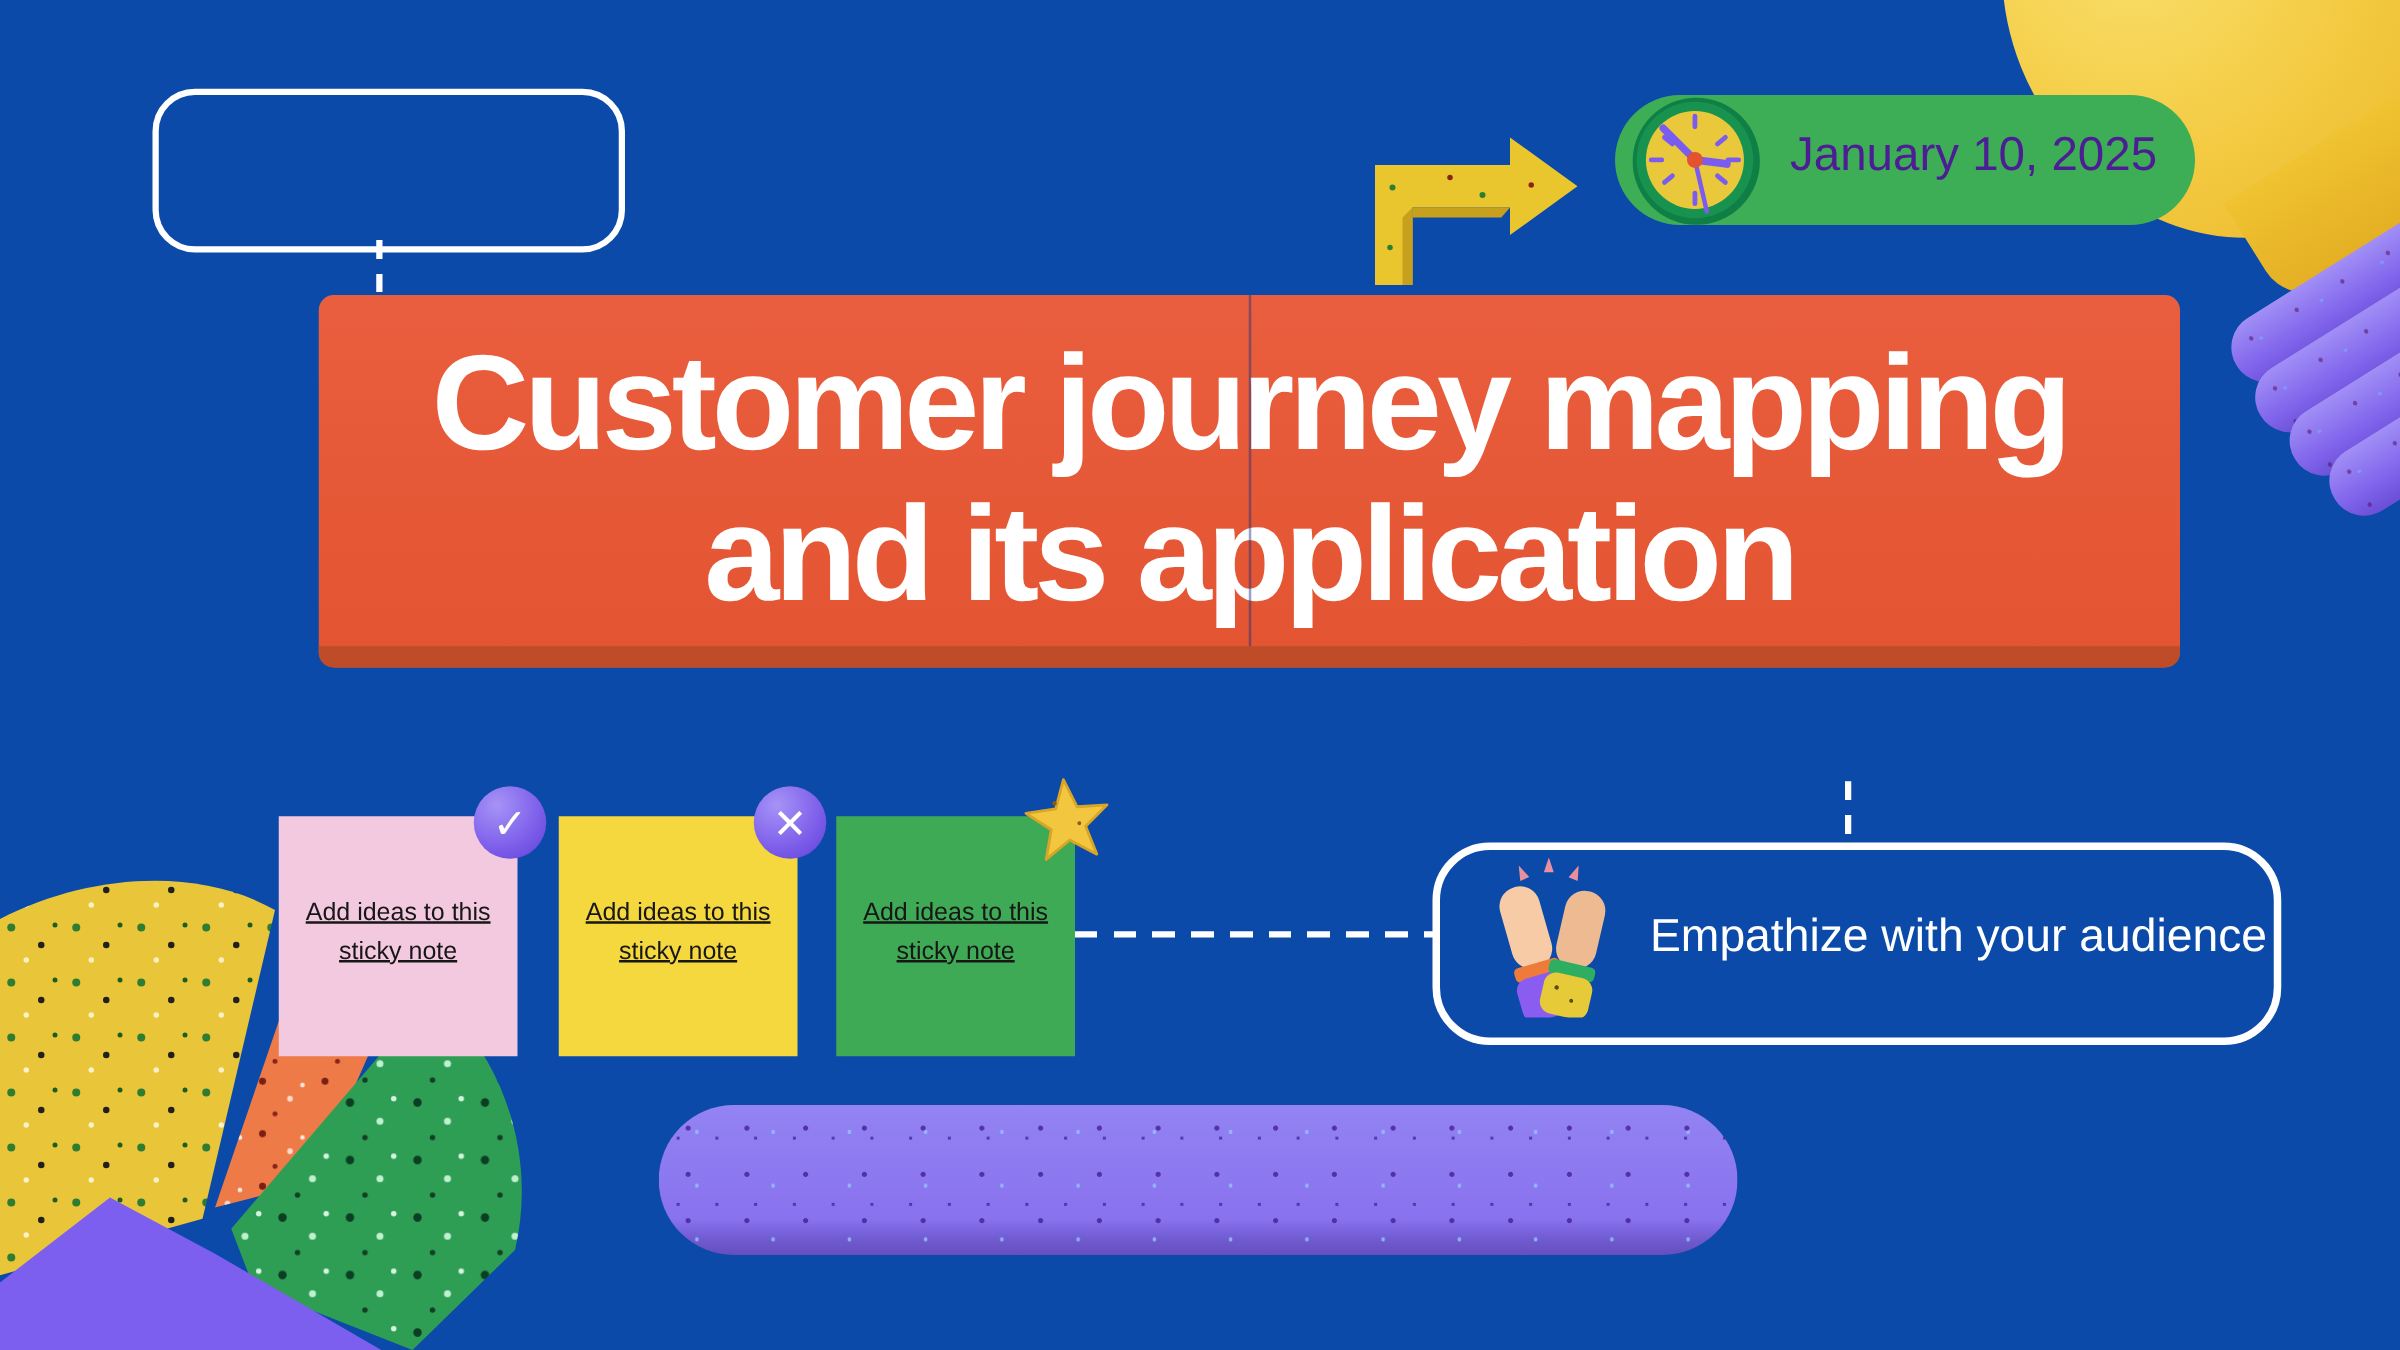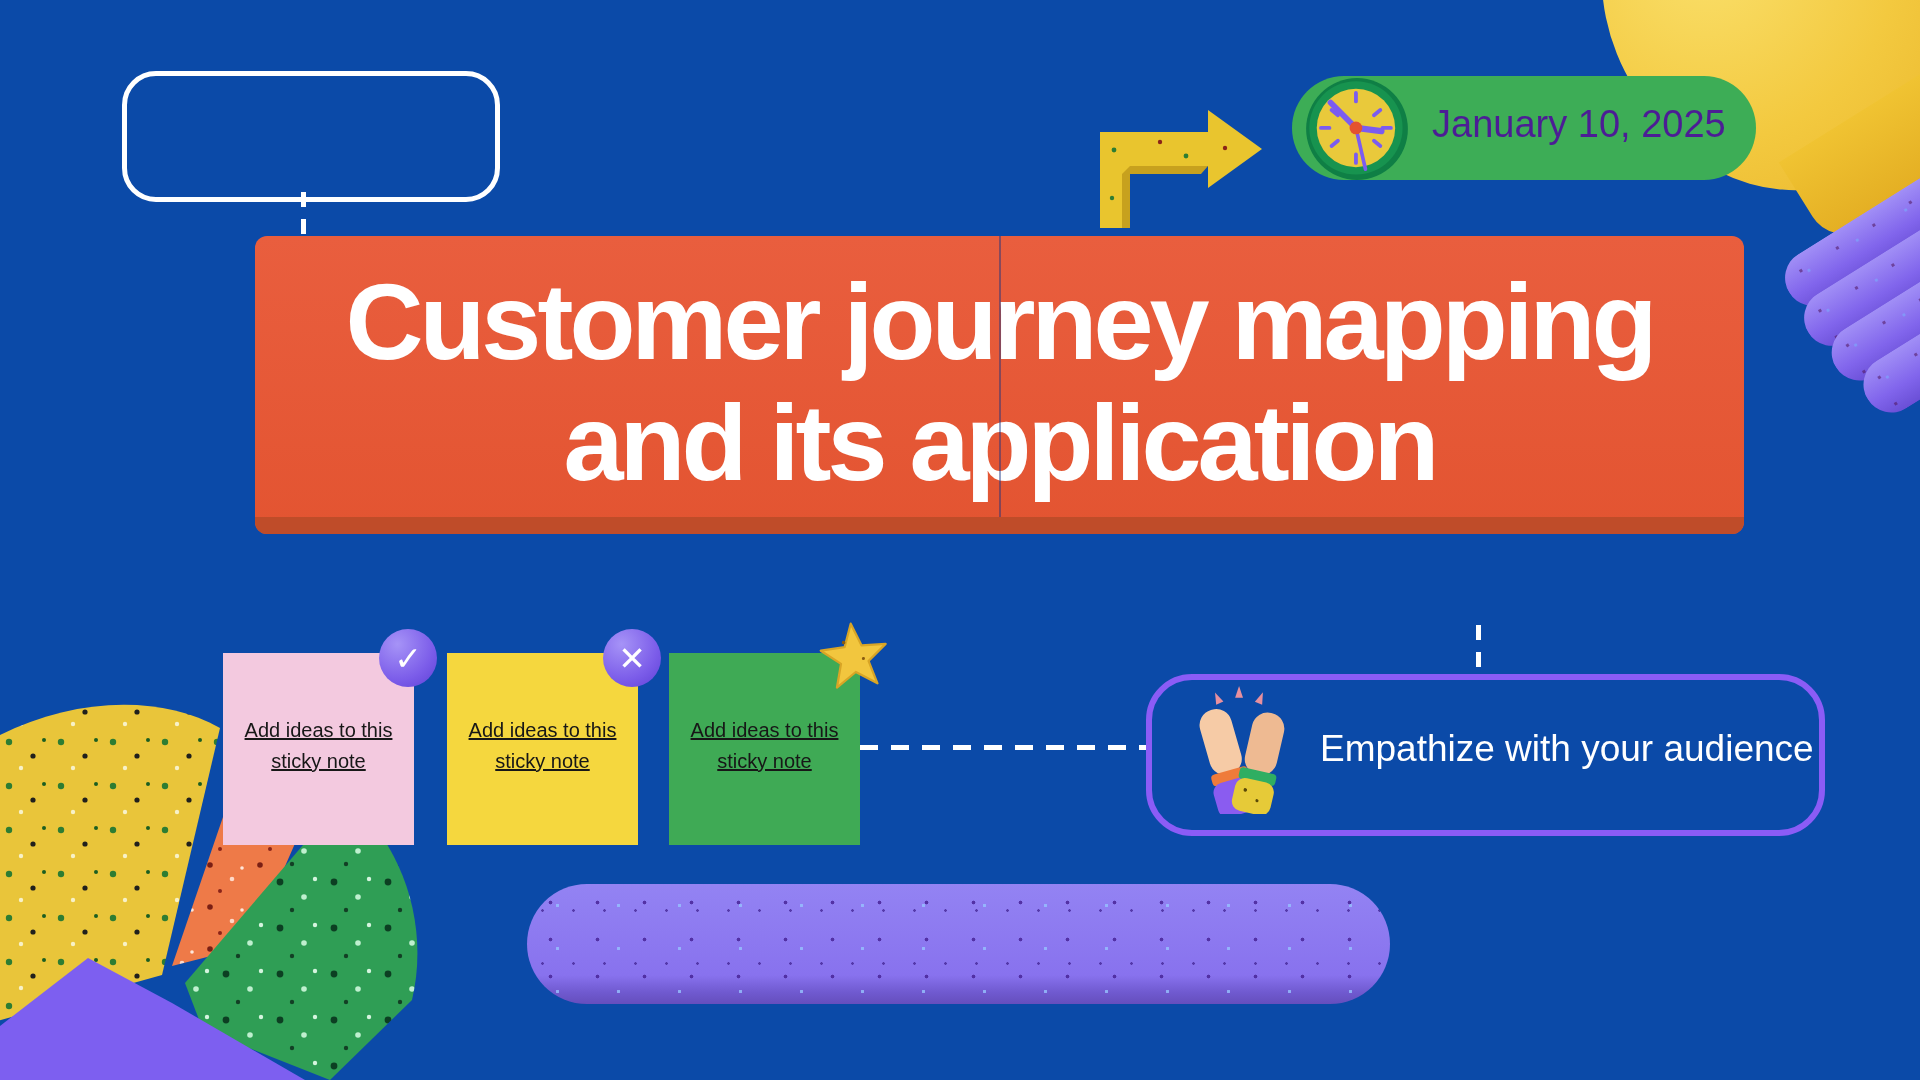--- a/index.html
+++ b/index.html
@@ -78,21 +78,21 @@
   #note-3{left:669px;background:#3faa55;}
   .note-text{margin:62px auto 0;width:150px;text-align:center;color:#171717;
     font-size:20px;line-height:31px;text-decoration:underline;}
   .badge{position:absolute;top:-24px;right:-23px;width:58px;height:58px;border-radius:50%;
     background:radial-gradient(circle at 32% 26%, #a693f7 0%, #7b5ce9 62%, #5e40d6 100%);
     display:flex;align-items:center;justify-content:center;
     color:#fff;font-family:"DejaVu Sans",sans-serif;font-size:33px;font-weight:700;}
   .star-badge{position:absolute;top:-32px;right:-30px;width:72px;height:68px;transform:rotate(-6deg);}
 
   
-  #empathize-card{left:1146px;top:674px;width:667px;height:150px;border:6px solid #8b5cf6;border-radius:46px;z-index:6;}
+  #empathize-card{left:1146px;top:674px;width:667px;height:150px;border:6px solid #ffffff;border-radius:46px;z-index:6;}
   #empathize-card .hands{position:absolute;left:30px;top:6px;width:122px;height:128px;}
   #empathize-card .label{position:absolute;left:168px;top:0;height:138px;display:flex;align-items:center;
     color:#fff;font-size:37px;white-space:nowrap;}
 </style>
 </head>
 <body>
 
 <div id="lightbulb" class="abs">
   <div class="bulb-glass"></div>
   <div class="bulb-neck"></div>

